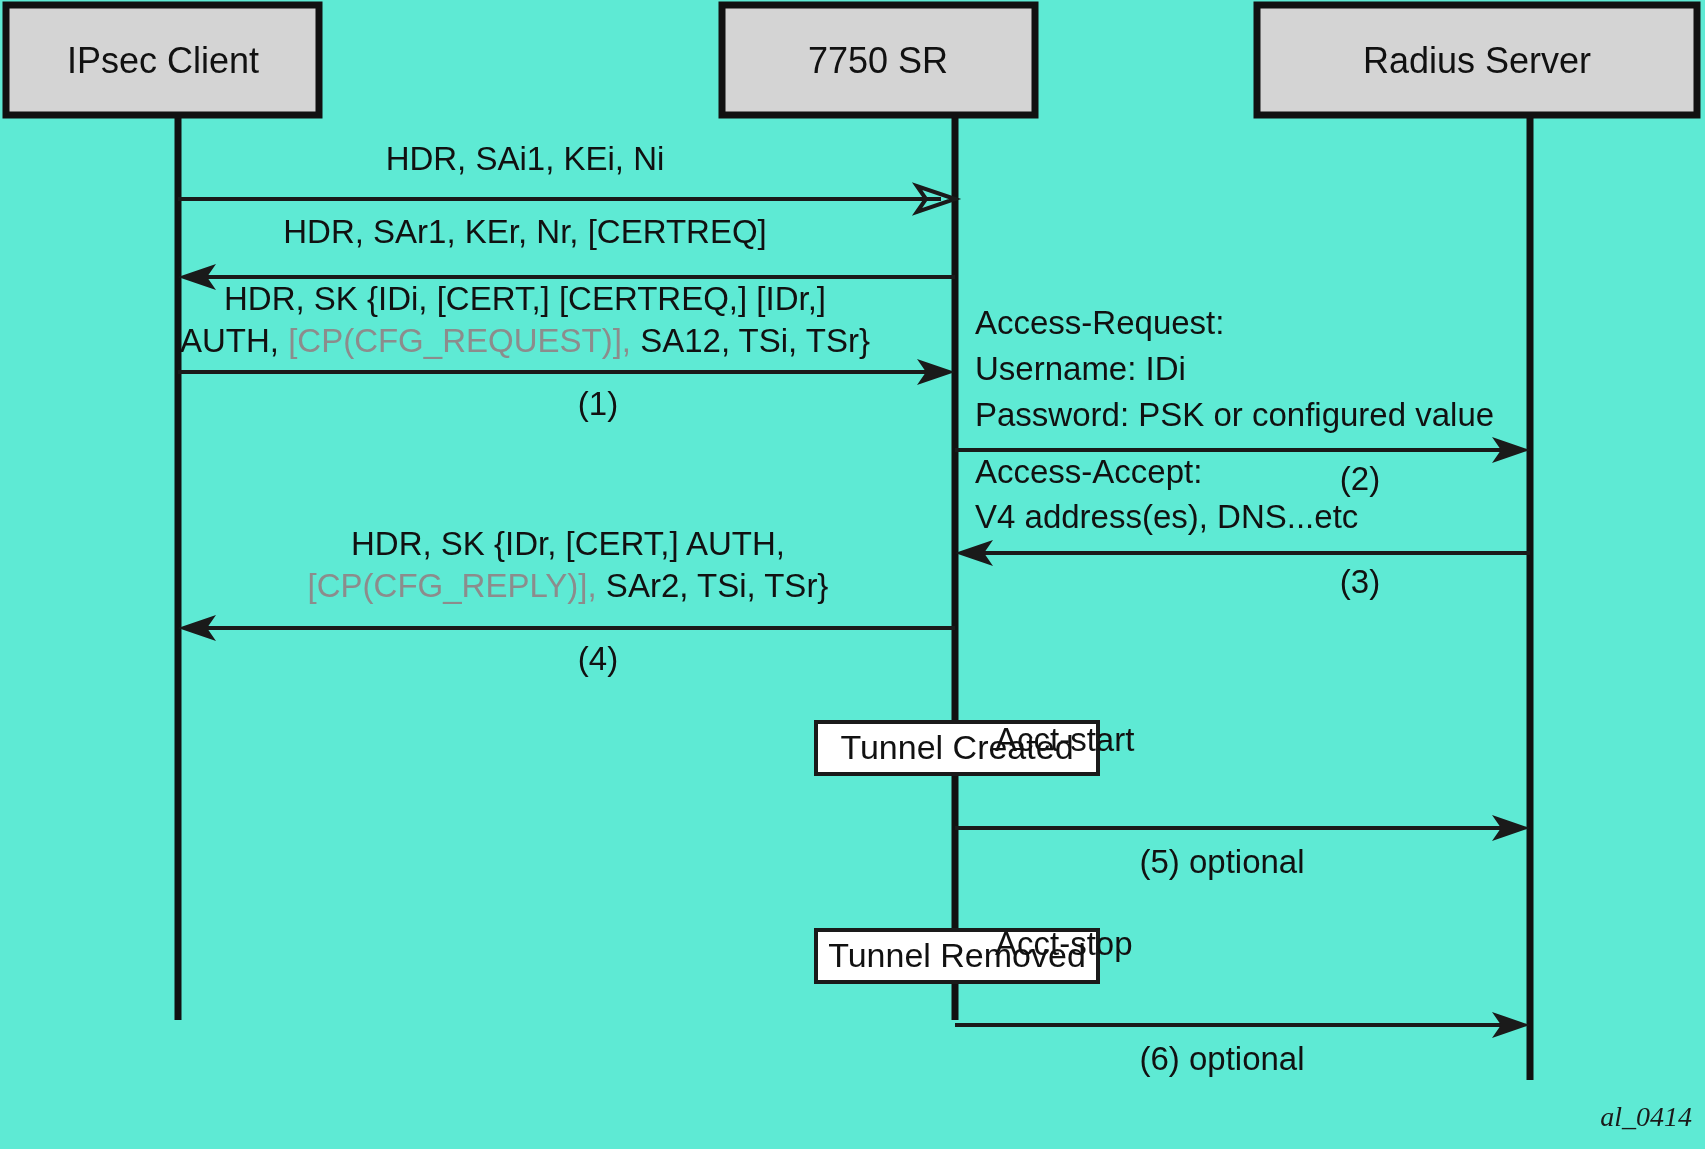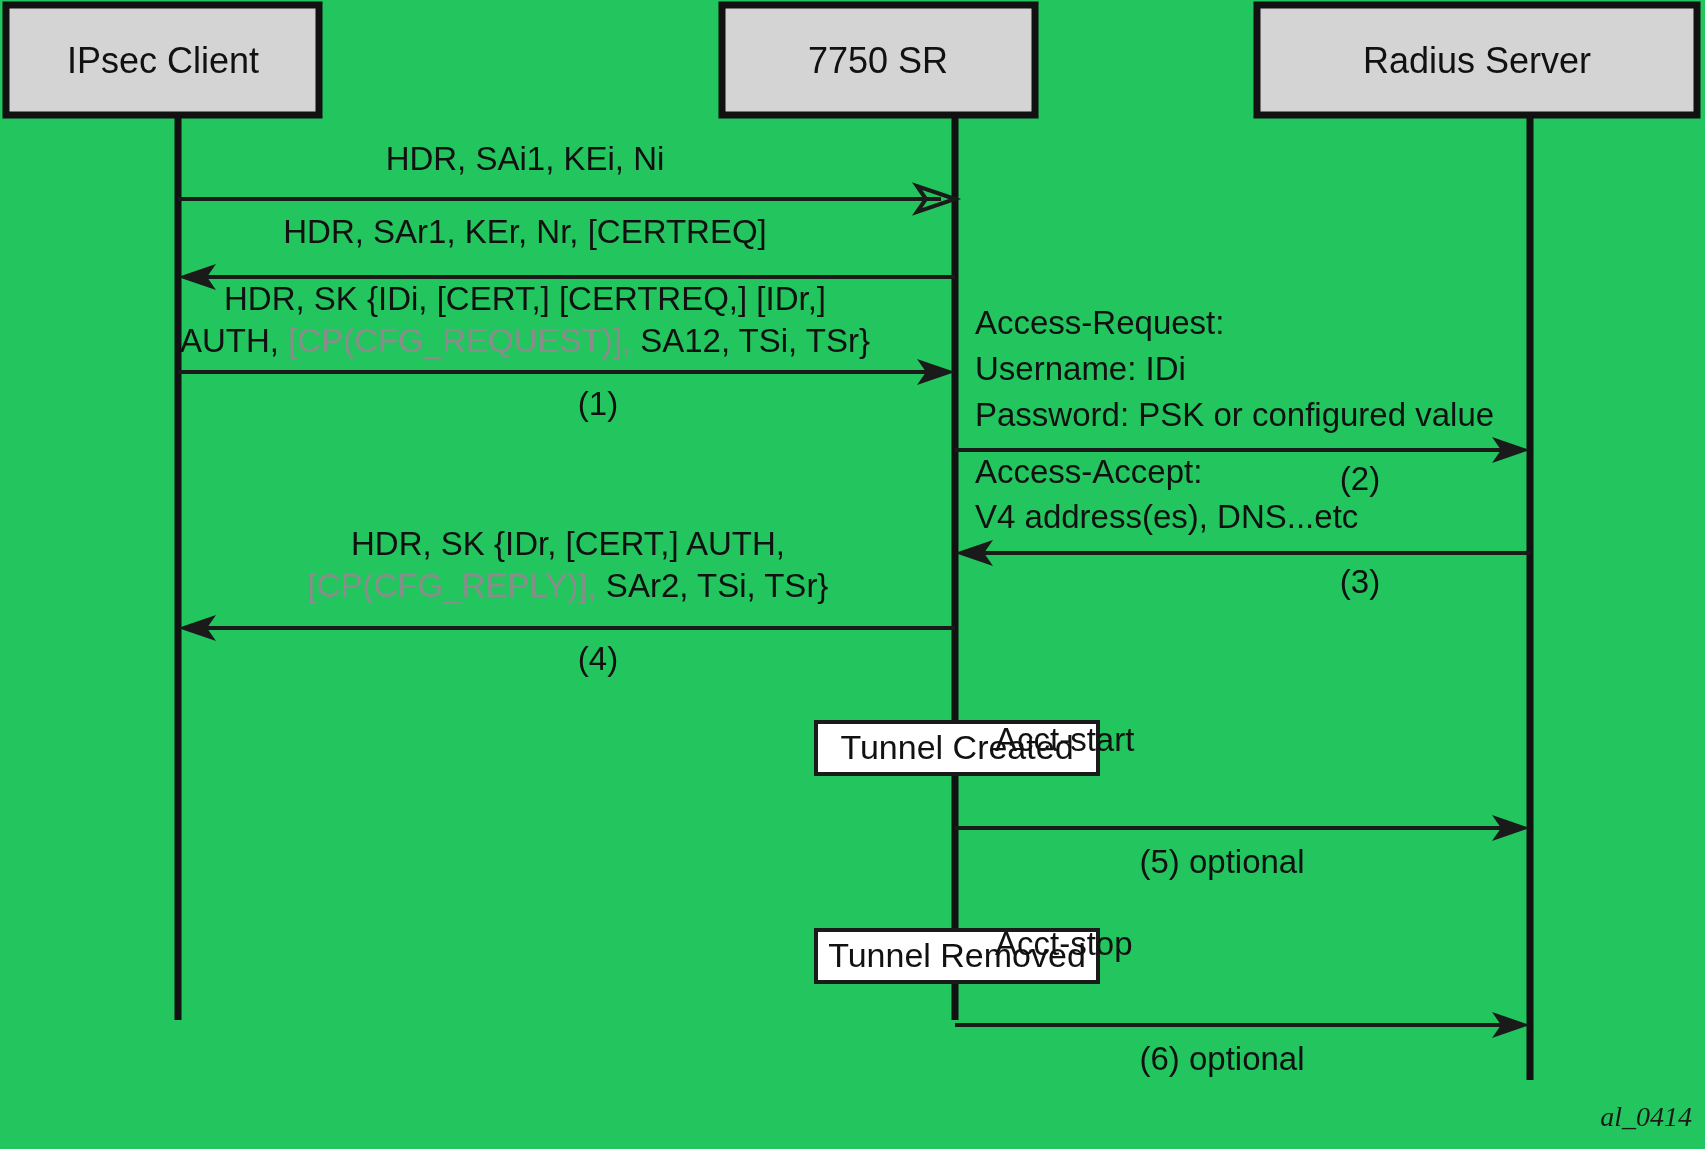--- a/index.html
+++ b/index.html
@@ -10,21 +10,21 @@
   body {
     width: 1705px;
     height: 1149px;
     font-family: "Liberation Sans", sans-serif;
     overflow: hidden;
   }
   #diagram-root {
     position: relative;
     width: 1705px;
     height: 1149px;
-    background: #22c55e;
+    background: #5eead4;
   }
   svg#seq-svg {
     position: absolute;
     top: 0;
     left: 0;
     width: 1705px;
     height: 1149px;
     display: block;
   }
   .actor-box-rect {

